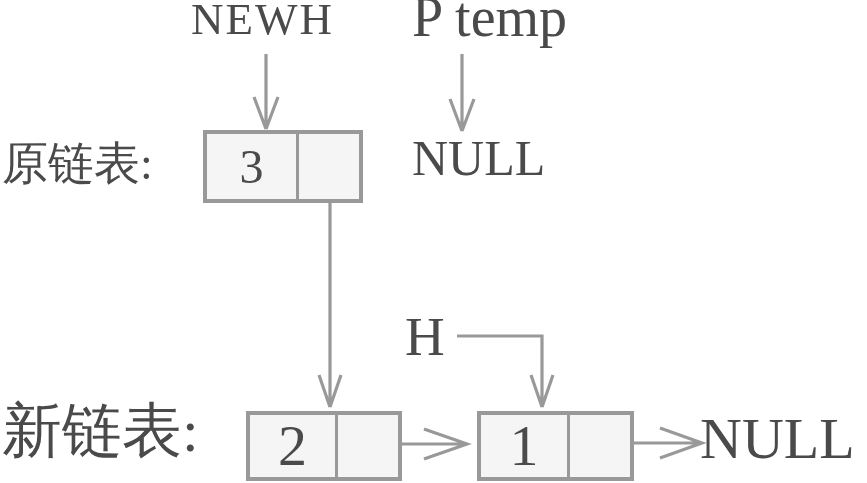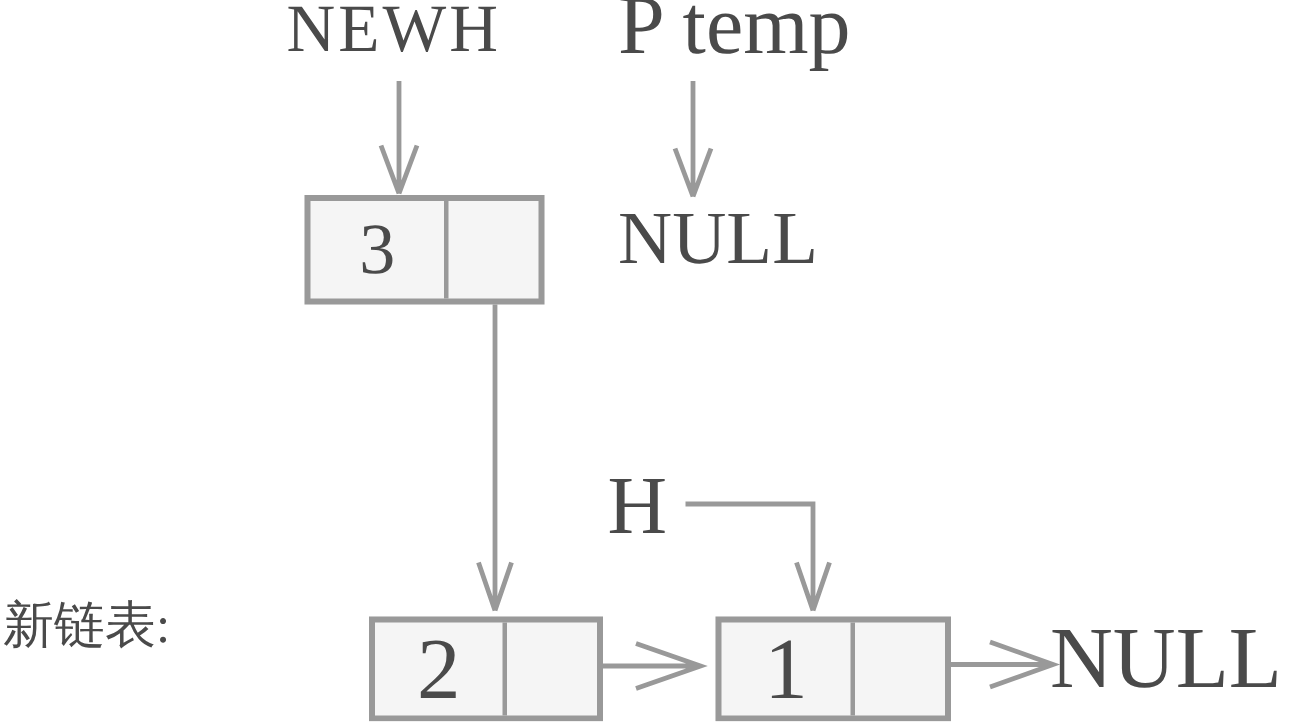--- a/index.html
+++ b/index.html
@@ -21,21 +21,21 @@
     line-height: 1;
     white-space: nowrap;
     color: #4a4a4a;
     font-family: "Liberation Serif", "DejaVu Serif", serif;
   }
   .lbl-newh      { left: 191px; top: -3px;  font-size: 45px; letter-spacing: 2px; }
   .lbl-ptemp     { left: 412px; top: -11px; font-size: 56px; }
   .lbl-original  { left: 2px;   top: 141px; font-size: 46px; }
   .lbl-null-top  { left: 412px; top: 133px; font-size: 50px; }
   .lbl-h         { left: 405px; top: 309px; font-size: 55px; }
-  .lbl-new       { left: 2px;   top: 401px; font-size: 34px; text-align: center; }
+  .lbl-new       { left: 2px;   top: 401px; font-size: 60px; text-align: center; }
   .lbl-null-bot  { left: 700px; top: 410px; font-size: 58px; }
 
   .node {
     position: absolute;
     display: flex;
     background: #f5f5f5;
     border: 4px solid #999999;
     box-sizing: border-box;
   }
   .node .cell-data {
@@ -69,20 +69,21 @@
     <path d="M462,54 L462,129 M450,99 L462,131 M474,99 L462,131"></path>
     <path d="M330,164 L330,405 M319,375 L330,407 M341,375 L330,407"></path>
     <path d="M457,336 L542,336 L542,405 M531,375 L542,407 M553,375 L542,407"></path>
     <path d="M372,444 L464,444 M424,429 L467,444 L424,459"></path>
     <path d="M601,443 L699,443 M660,428 L702,443 L660,458"></path>
   </svg>
 
   <div class="lbl lbl-newh">NEWH</div>
   <div class="lbl lbl-ptemp">P temp</div>
 
+  <div class="lbl lbl-original">原链表:</div>
 
   <div class="node node-3">
     <div class="cell-data">
       <span>3</span>
     </div>
     <div class="cell-next"></div>
   </div>
 
   <div class="lbl lbl-null-top">NULL</div>
 

